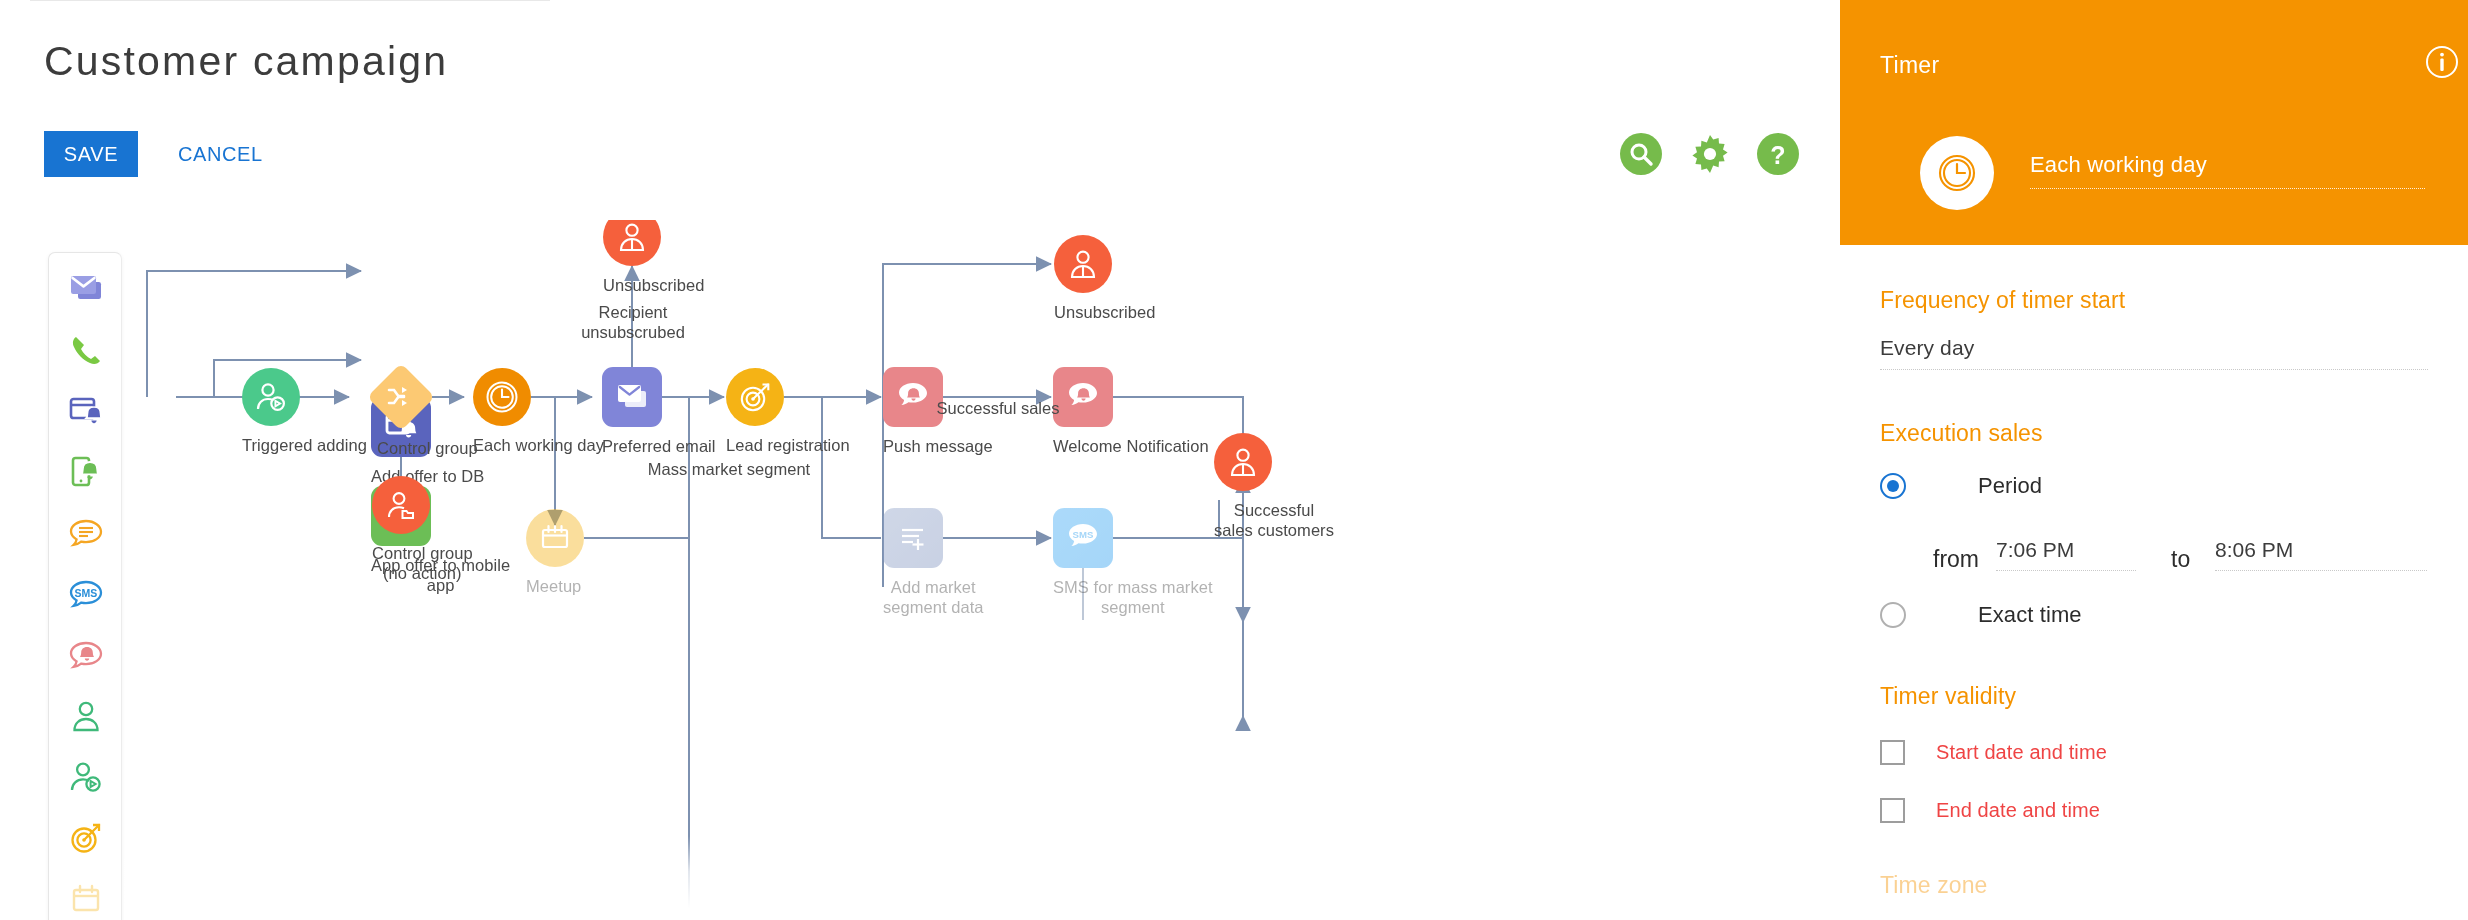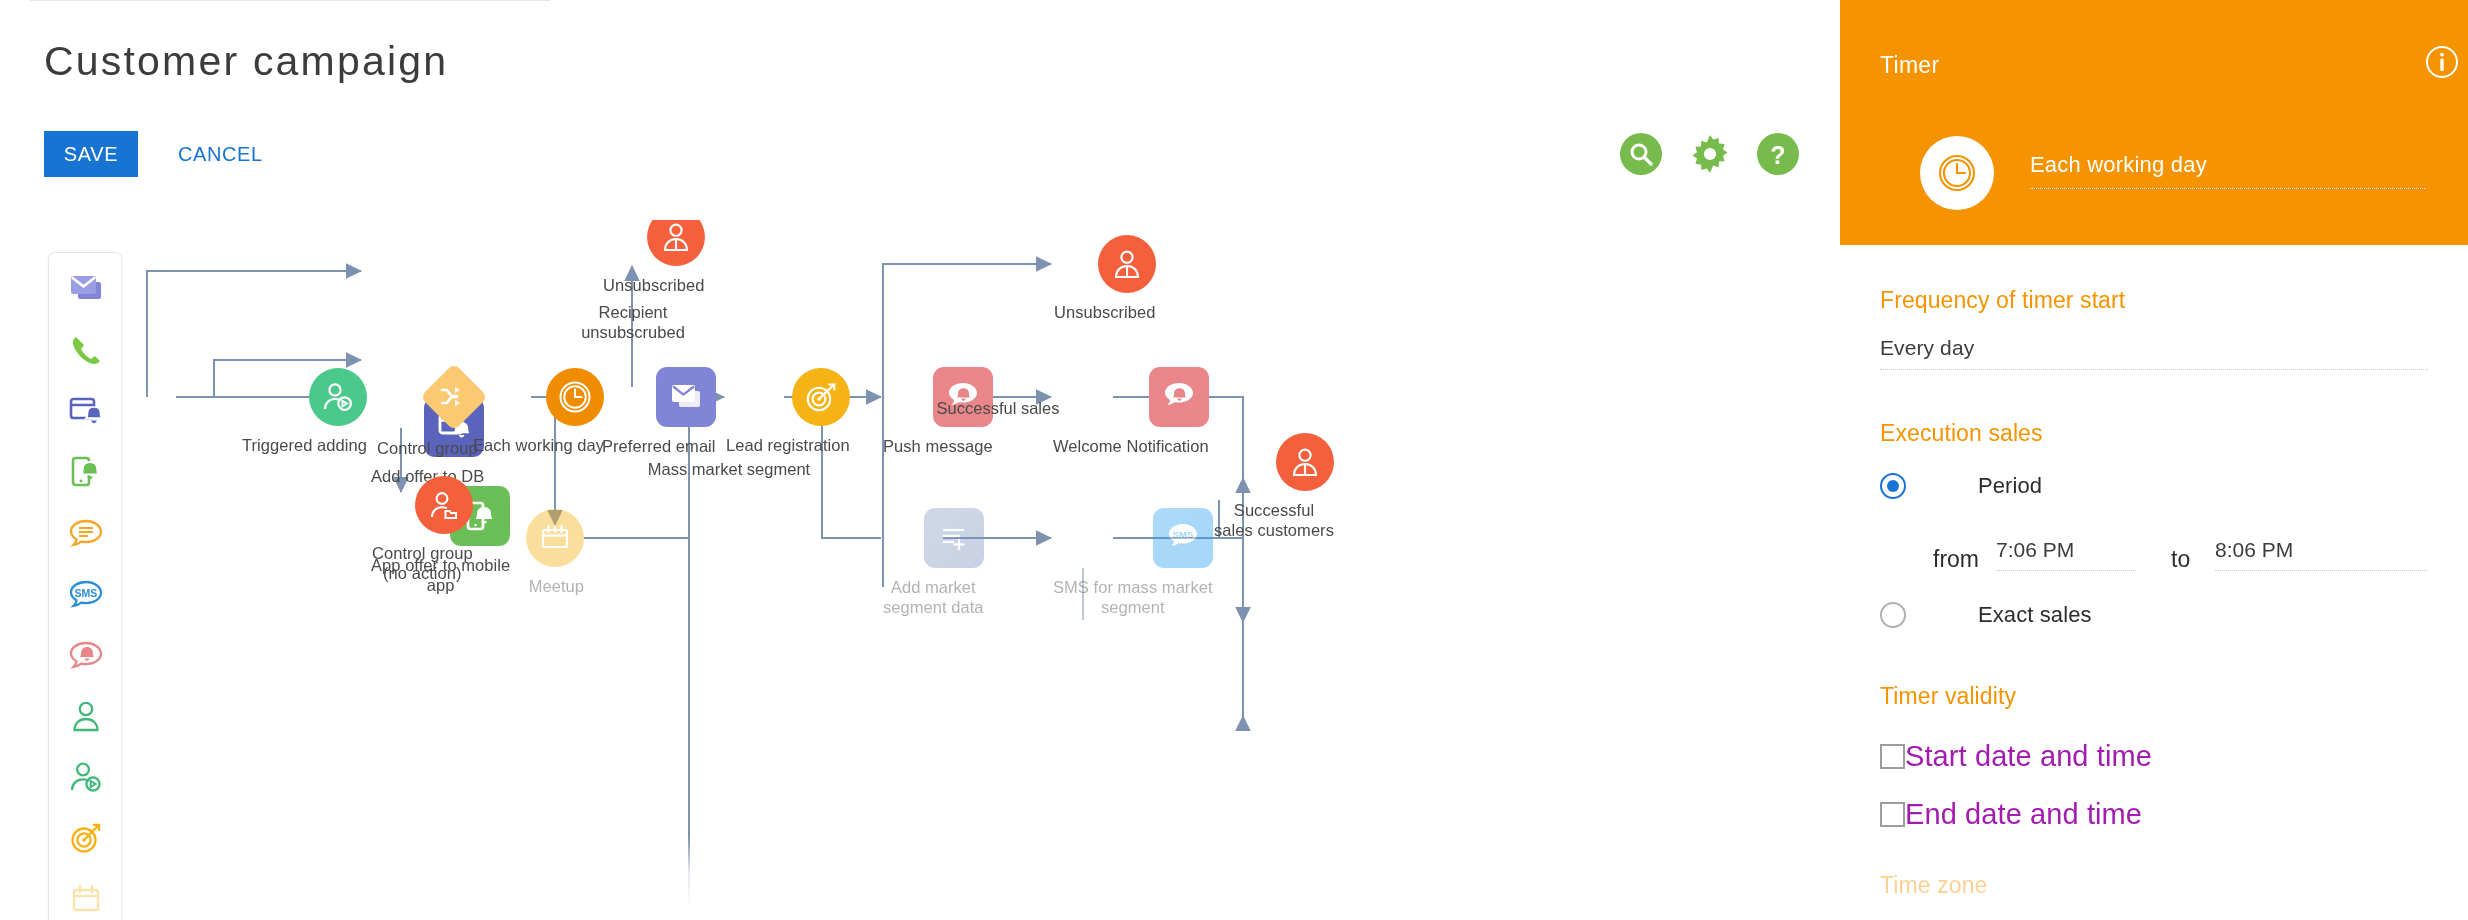--- a/index.html
+++ b/index.html
@@ -57,21 +57,21 @@
   .rail-item {
     position: absolute; left: 11px; width: 52px; height: 52px;
     display: flex; align-items: center; justify-content: center; cursor: pointer;
   }
   .rail-item svg { display: block; }
 
   
   .canvas { position: absolute; left: 124px; top: 220px; width: 1716px; height: 700px; overflow: hidden; }
   .edges { position: absolute; left: 0; top: 0; width: 1716px; height: 700px; }
 
-  .node { position: absolute; display: flex; flex-direction: column; align-items: flex-end; cursor: pointer; }
+  .node { position: absolute; display: flex; flex-direction: column; align-items: flex-start; cursor: pointer; }
   .node .shape {
     display: flex; align-items: center; justify-content: center;
     position: relative;
   }
   .shape.sq  { width: 60px; height: 60px; border-radius: 11px; }
   .shape.cir { width: 58px; height: 58px; border-radius: 50%; }
   .shape.dia { width: 48px; height: 48px; border-radius: 7px; transform: rotate(45deg); }
   .shape.dia > svg { transform: rotate(-45deg); }
   .node .lbl {
     margin-top: 9px; font-size: 16.5px; color: #4a4a4a;
@@ -126,21 +126,21 @@
 
   .radio-row { position: absolute; left: 40px; display: flex; align-items: center; cursor: pointer; gap: 41px; }
   .radio { width: 26px; height: 26px; border-radius: 50%; border: 2.2px solid #b0b0b0; background: #fff;
            display: flex; align-items: center; justify-content: center; flex: none; }
   .radio.on { border-color: #1874d2; }
   .radio.on::after { content: ""; width: 12px; height: 12px; border-radius: 50%; background: #1874d2; }
   .radio-lbl { margin-left: 31px; font-size: 22px; color: #2c2c2c; letter-spacing: .1px; }
 
   .chk-row { position: absolute; left: 40px; display: flex; align-items: center; cursor: pointer; }
   .chk { width: 25px; height: 25px; border: 2.2px solid #9d9d9d; background: #fff; flex: none; }
-  .chk-lbl { font-size: 29px; color: #a21caf; letter-spacing: .1px; }
+  .chk-lbl { margin-left: 31px; font-size: 20px; color: #ef4444; letter-spacing: .1px; }
 
   .from-lbl { position: absolute; font-size: 23px; color: #2c2c2c; }
   .time-in {
     position: absolute; font-size: 21px; color: #3c3c3c; font-family: inherit;
     background: none; border: none; outline: none; padding: 0 0 8px 0;
     border-bottom: 1.4px dotted #c9c9c9;
   }
   .tz-faded { opacity: .42; }
 </style>
 </head>
@@ -547,21 +547,21 @@
       <span class="radio-lbl">Period</span>
     </div>
 
     <div class="from-lbl" style="left:93px; top:546px">from</div>
     <input class="time-in" style="left: 156px; top: 538px; width: 140px;" value="7:06 PM">
     <div class="from-lbl" style="left:331px; top:546px">to</div>
     <input class="time-in" style="left: 375px; top: 538px; width: 212px;" value="8:06 PM">
 
     <div class="radio-row" style="top:602px">
       <span class="radio"></span>
-      <span class="radio-lbl">Exact sales</span>
+      <span class="radio-lbl">Exact time</span>
     </div>
 
     <div class="sect-title" style="top:683px">Timer validity</div>
 
     <div class="chk-row" style="top:740px">
       <span class="chk"></span>
       <span class="chk-lbl">Start date and time</span>
     </div>
 
     <div class="chk-row" style="top:798px">

